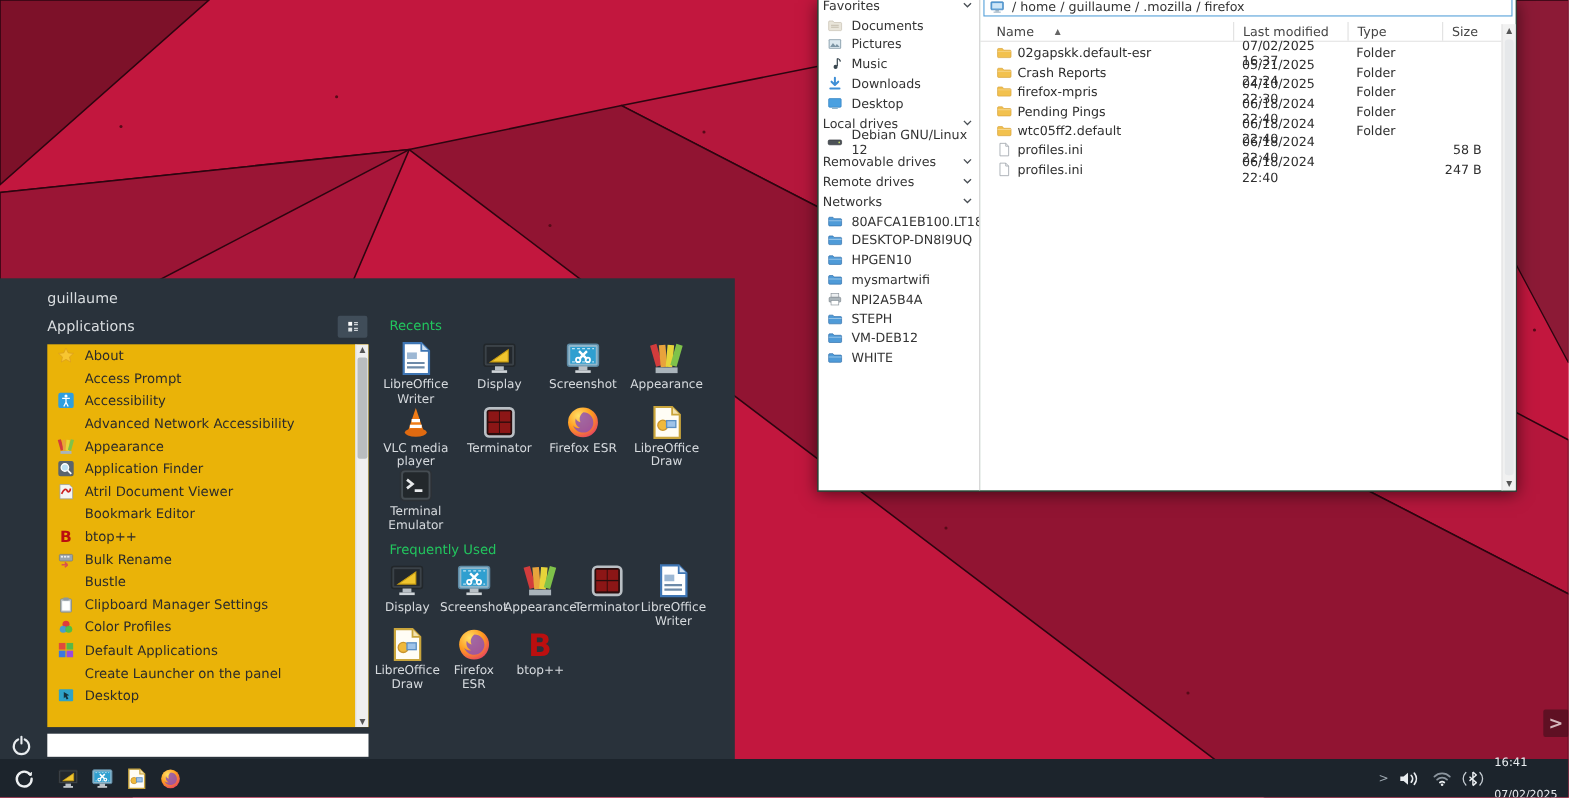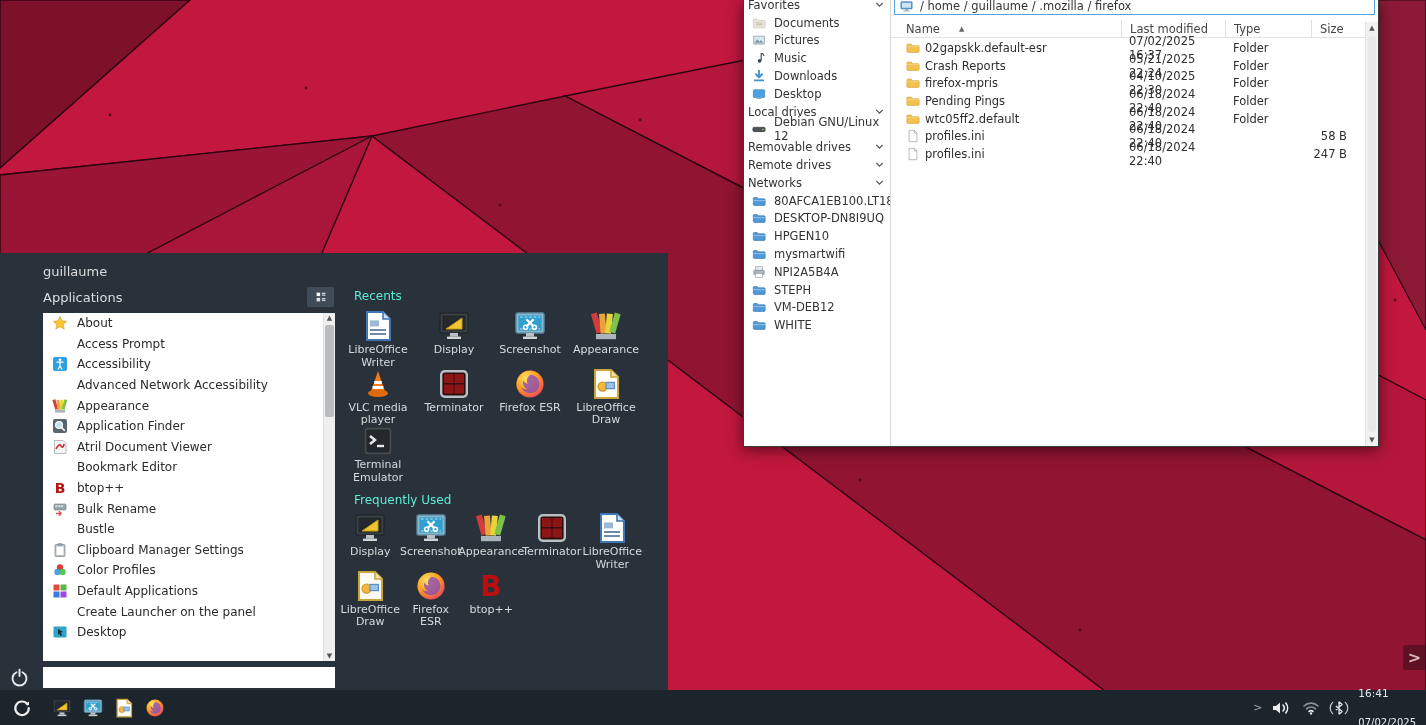--- a/index.html
+++ b/index.html
@@ -45,34 +45,34 @@
   .fm-scrollbar .sb-down { position:absolute; bottom:2px; left:0; right:0; text-align:center; font-size:7px; color:#555; }
   .fm-scrollbar .sb-thumb { position:absolute; left:2px; right:2px; top:14px; bottom:14px; background:#e6e8ea; border-radius:3px; }
 
   
   .menu { position:absolute; left:0; top:253px; width:668px; height:437px; background:#29323b; color:#d6dade; }
   .menu-username { position:absolute; left:43px; top:11px; font-size:13px; color:#d9dde0; }
   .menu-cat { position:absolute; left:43px; top:37px; font-size:13px; color:#d9dde0; }
   .menu-toggle { position:absolute; left:307px; top:34px; width:27px; height:20px; background:#404d59; border-radius:2px;
     display:flex; align-items:center; justify-content:center; cursor:pointer; }
   .menu-toggle svg { width:14px; height:14px; }
-  .app-list { position:absolute; left:43px; top:60px; width:292px; height:348px; background:#ffffff; overflow:hidden; }
+  .app-list { position:absolute; left:43px; top:60px; width:292px; height:348px; background:#eab308; overflow:hidden; }
   .app-rows { position:absolute; left:0; top:0; right:12px; }
   .app-row { height:20.6px; display:flex; align-items:center; font-size:12px; color:#2b2b2b; cursor:default; }
   .app-icon { width:16px; height:16px; margin-left:9px; margin-right:9px; display:inline-flex; flex:none; }
   .app-icon svg { width:16px; height:16px; }
   .list-scrollbar { position:absolute; right:0; top:0; bottom:0; width:12px; background:#efefef; border-left:1px solid #e0e0e0; }
   .list-scrollbar .sb-up { position:absolute; top:1px; left:0; right:0; text-align:center; font-size:7px; color:#555; }
   .list-scrollbar .sb-down { position:absolute; bottom:1px; left:0; right:0; text-align:center; font-size:7px; color:#555; }
   .list-scrollbar .sb-thumb { position:absolute; left:1px; right:1px; top:12px; height:92px; background:#b9bdbf; border-radius:2px; }
   .menu-search { position:absolute; left:43px; top:414px; width:292px; height:21px; background:#fff; border:none; padding:0 6px; font-size:12px; color:#222; }
   .menu-power { position:absolute; left:9px; top:414px; width:21px; height:21px; cursor:pointer; display:flex; }
   .menu-power svg { width:21px; height:21px; }
 
-  .menu-side-label { position:absolute; left:354px; font-size:12px; color:#5eead4; }
+  .menu-side-label { position:absolute; left:354px; font-size:12px; color:#22c55e; }
   .grid { position:absolute; left:340px; display:flex; flex-wrap:wrap; }
   .grid-recents { top:57px; width:305px; }
   .grid-frequent { top:259px; width:304px; }
   .grid-cell { height:57.5px; display:flex; flex-direction:column; align-items:center; cursor:pointer; }
   .grid-recents .grid-cell { width:76px; }
   .grid-frequent .grid-cell { width:60.5px; }
   .grid-ic { width:32px; height:32px; display:flex; flex:none; }
   .grid-ic svg { width:32px; height:32px; }
   .grid-label { margin-top:2px; font-size:11px; line-height:12.5px; color:#d6dade; text-align:center; }
 

